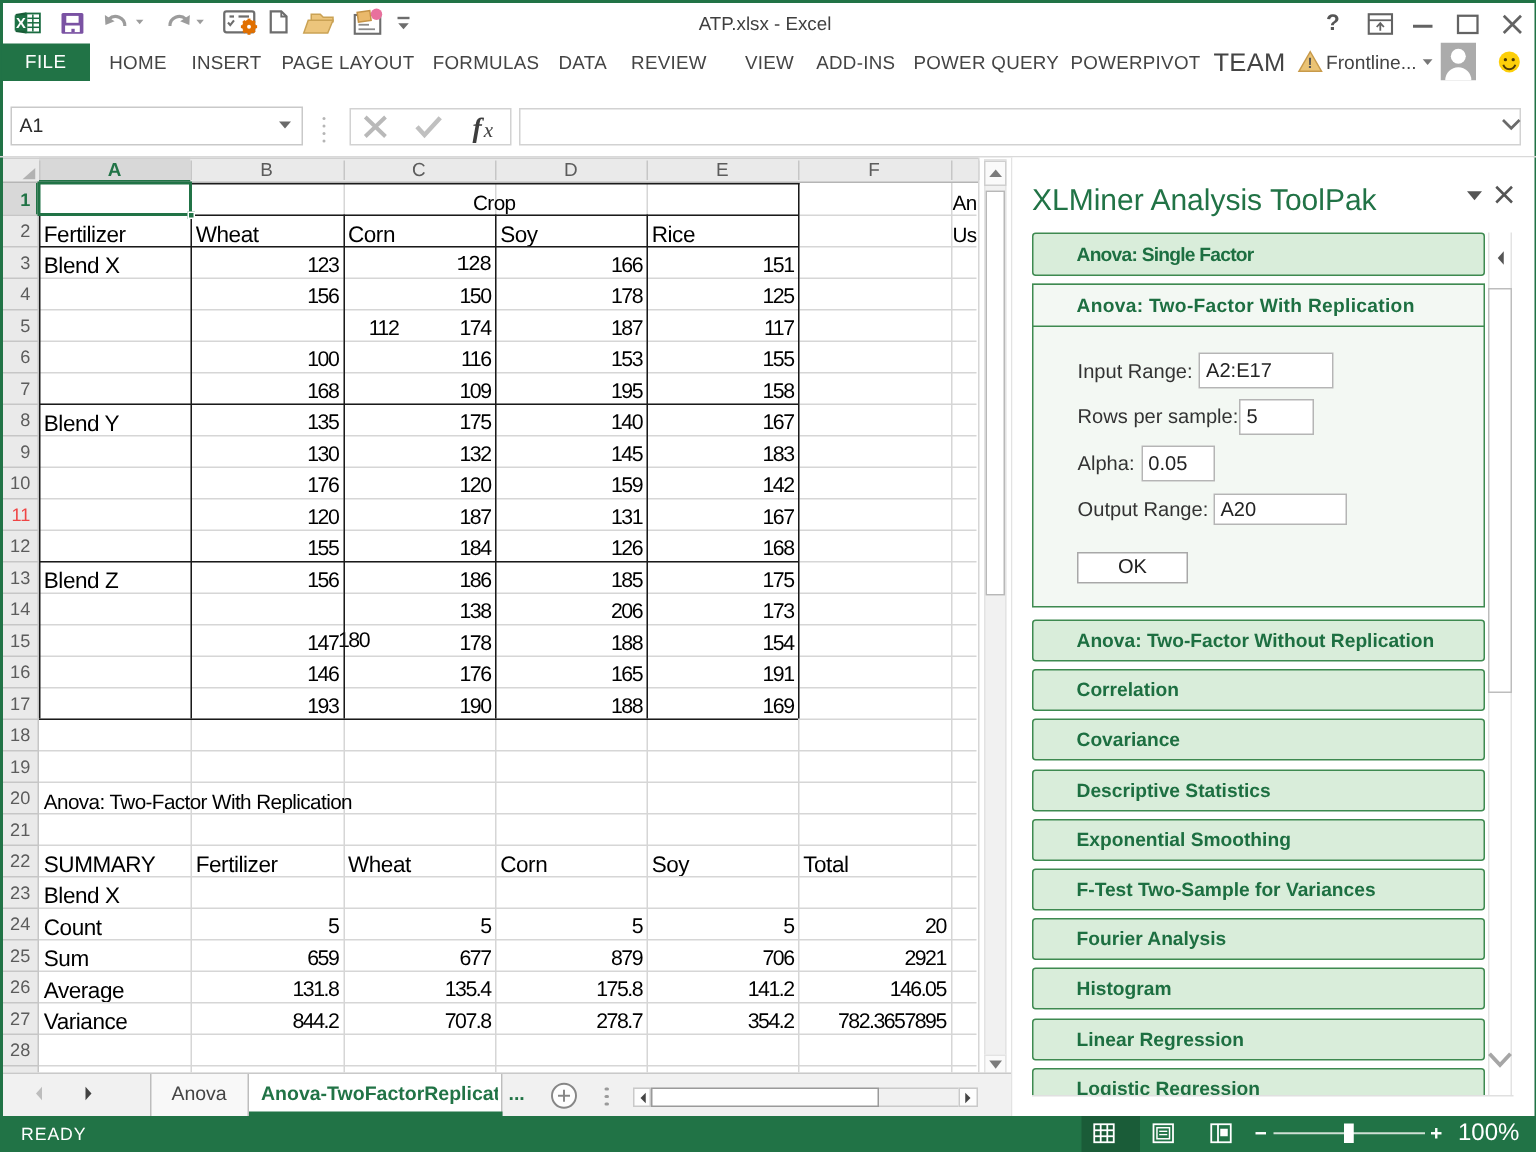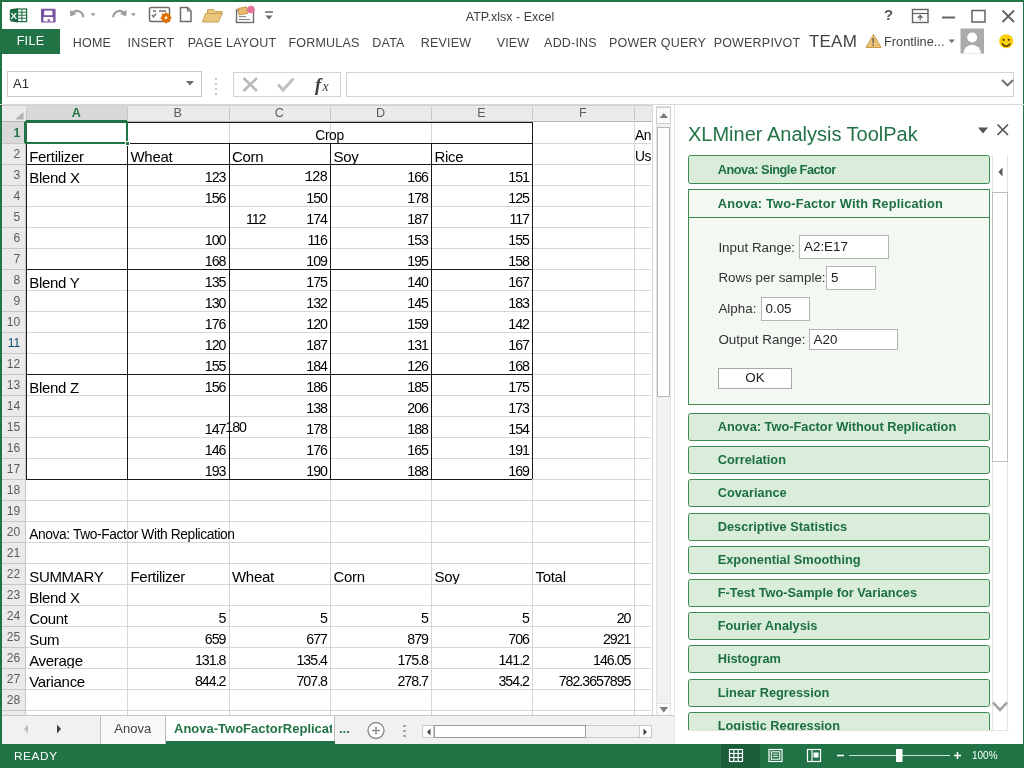--- a/index.html
+++ b/index.html
@@ -187,21 +187,21 @@
 <div class="rn" style="left:1.5px;top:227px;width:23.2px;height:21px;color:#5c5c5c;font-weight:normal">6</div>
 <div style="left:1.5px;top:248px;width:24.2px;height:1px;background:#c6c6c6"></div>
 <div class="rn" style="left:1.5px;top:248px;width:23.2px;height:21px;color:#5c5c5c;font-weight:normal">7</div>
 <div style="left:1.5px;top:269px;width:24.2px;height:1px;background:#c6c6c6"></div>
 <div class="rn" style="left:1.5px;top:269px;width:23.2px;height:21px;color:#5c5c5c;font-weight:normal">8</div>
 <div style="left:1.5px;top:290px;width:24.2px;height:1px;background:#c6c6c6"></div>
 <div class="rn" style="left:1.5px;top:290px;width:23.2px;height:21px;color:#5c5c5c;font-weight:normal">9</div>
 <div style="left:1.5px;top:311px;width:24.2px;height:1px;background:#c6c6c6"></div>
 <div class="rn" style="left:1.5px;top:311px;width:23.2px;height:21px;color:#5c5c5c;font-weight:normal">10</div>
 <div style="left:1.5px;top:332px;width:24.2px;height:1px;background:#c6c6c6"></div>
-<div class="rn" style="left:1.5px;top:332px;width:23.2px;height:21px;color:#0c4a6e;font-weight:normal">11</div>
+<div class="rn" style="left:1.5px;top:332px;width:23.2px;height:21px;color:#ef4444;font-weight:normal">11</div>
 <div style="left:1.5px;top:353px;width:24.2px;height:1px;background:#c6c6c6"></div>
 <div class="rn" style="left:1.5px;top:353px;width:23.2px;height:21px;color:#5c5c5c;font-weight:normal">12</div>
 <div style="left:1.5px;top:374px;width:24.2px;height:1px;background:#c6c6c6"></div>
 <div class="rn" style="left:1.5px;top:374px;width:23.2px;height:21px;color:#5c5c5c;font-weight:normal">13</div>
 <div style="left:1.5px;top:395px;width:24.2px;height:1px;background:#c6c6c6"></div>
 <div class="rn" style="left:1.5px;top:395px;width:23.2px;height:21px;color:#5c5c5c;font-weight:normal">14</div>
 <div style="left:1.5px;top:416px;width:24.2px;height:1px;background:#c6c6c6"></div>
 <div class="rn" style="left:1.5px;top:416px;width:23.2px;height:21px;color:#5c5c5c;font-weight:normal">15</div>
 <div style="left:1.5px;top:437px;width:24.2px;height:1px;background:#c6c6c6"></div>
 <div class="rn" style="left:1.5px;top:437px;width:23.2px;height:21px;color:#5c5c5c;font-weight:normal">16</div>
@@ -439,21 +439,21 @@
 <rect x="103.5" y="5.5" width="13" height="12"></rect>
 <line x1="108" y1="5.5" x2="108" y2="17.5"></line>
 <rect x="109.5" y="8.5" width="5" height="5" fill="#fff" stroke="none"></rect>
 </g>
 <line x1="133" y1="11.5" x2="140" y2="11.5" stroke="#fff" stroke-width="1.6"></line>
 <line x1="145" y1="11.5" x2="246" y2="11.5" stroke="#cfe0d5" stroke-width="1.2"></line>
 <rect x="192" y="5" width="6.5" height="13" fill="#fff"></rect>
 <line x1="250" y1="11.5" x2="257" y2="11.5" stroke="#fff" stroke-width="1.6"></line>
 <line x1="253.5" y1="8" x2="253.5" y2="15" stroke="#fff" stroke-width="1.6"></line>
 </svg>
-<div style="left:972px;top:749px;width:40px;height:14px;color:#fff;font-size:10px;line-height:14px">100%</div>
+<div style="left:972px;top:749px;width:40px;height:14px;color:#fff;font-size:16px;line-height:14px">100%</div>
 <div style="left:674px;top:105px;width:1.2px;height:639px;background:#e3e3e3"></div>
 <div style="left:675.2px;top:105px;width:347.3px;height:639px;background:#fff"></div>
 <div style="left:688px;top:121px;width:260px;height:26px;color:#217346;font-size:20px;letter-spacing:0px;line-height:26px;white-space:nowrap">XLMiner Analysis ToolPak</div>
 <svg width="60" height="24" style="left:970;top:120" viewBox="0 0 60 24">
     <path d="M8 7.5 l10 0 -5 6 z" fill="#555"></path>
     <path d="M27.5 4.5 L38 15 M38 4.5 L27.5 15" stroke="#555" stroke-width="1.7" fill="none"></path>
   </svg>
 <div style="left:688.2px;top:154.8px;width:302px;height:29.7px;background:#d9edda;border:1px solid #3e8a50;border-radius:2.5px"></div>
 <div style="left:717.7px;top:154.8px;width:270px;height:29.7px;color:#1d6f41;font-size:12.8px;font-weight:bold;letter-spacing:-0.5px;line-height:29.7px;white-space:nowrap">Anova: Single Factor</div>
 <div style="left:688.2px;top:189.3px;width:302px;height:216px;background:#f3f8f3;border:1px solid #3e8a50"></div>

